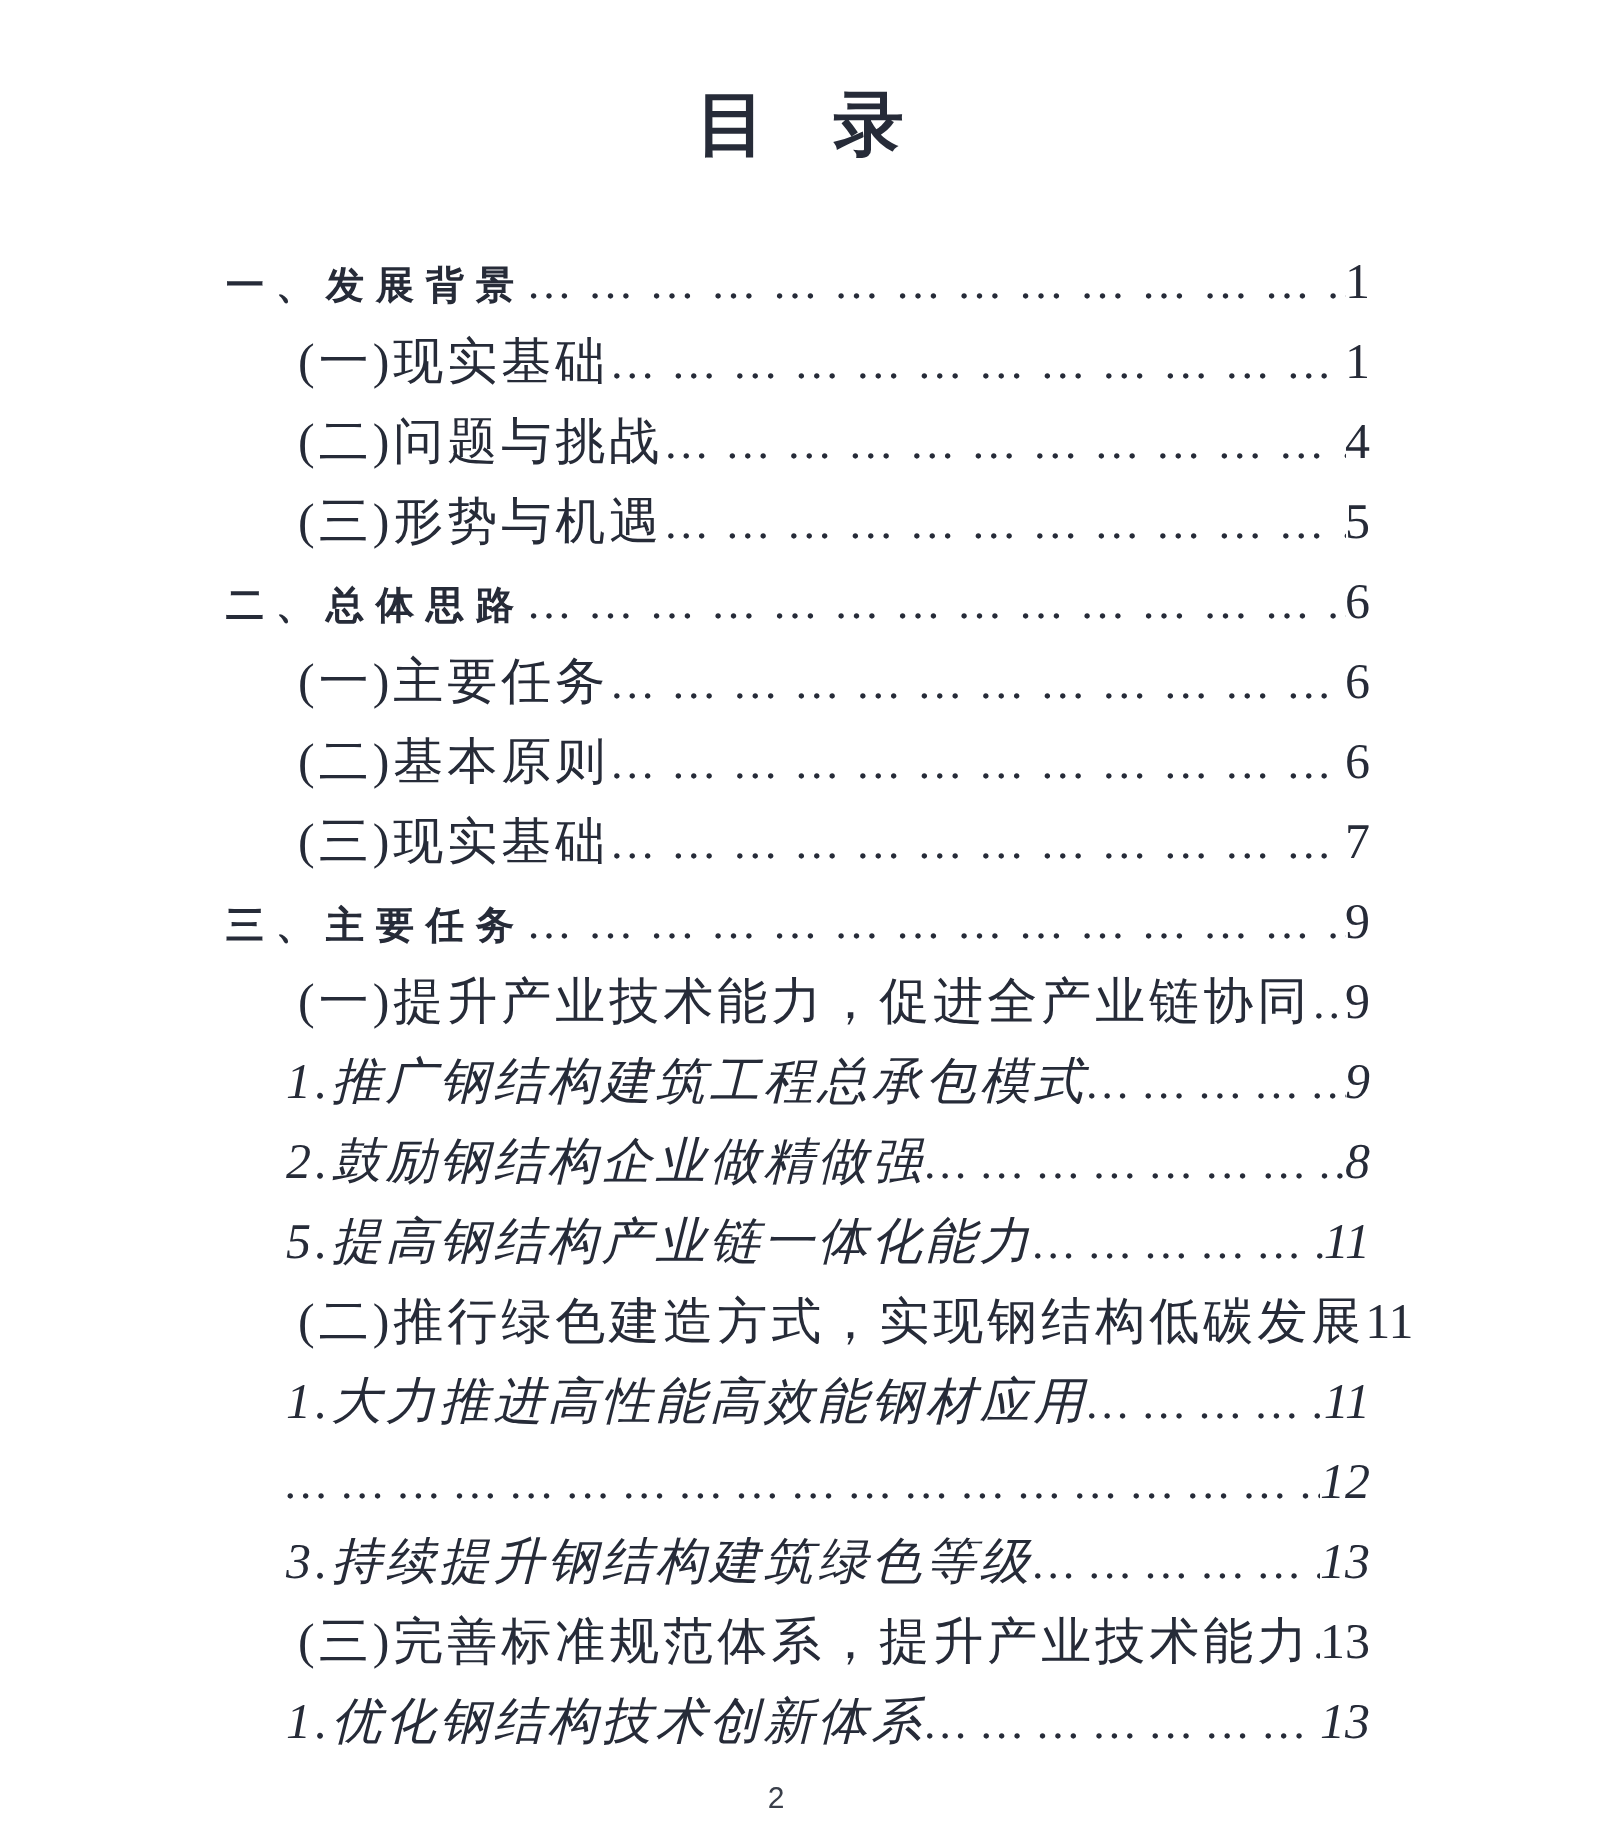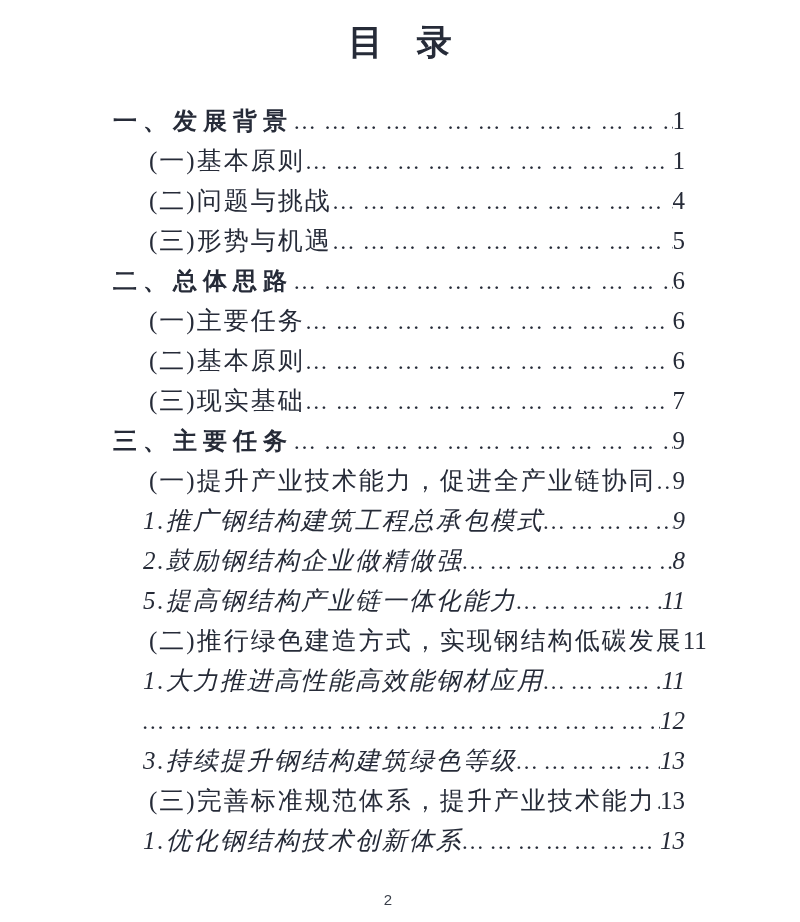--- a/index.html
+++ b/index.html
@@ -13,21 +13,21 @@
     position: relative;
     overflow: hidden;
     color: var(--ink, #262b38);
     font-family: "Liberation Serif", "DejaVu Serif", serif;
   }
   .page {
     position: relative;
     width: 800px;
     height: 922px;
     box-sizing: border-box;
-    padding-top: 19px;
+    padding-top: 40px;
   }
   .title {
     margin: 0;
     text-align: center;
     font-family: "Liberation Sans", "DejaVu Sans", sans-serif;
     font-weight: 700;
     font-size: 35px;
     line-height: 46px;
     letter-spacing: 12px;
     text-indent: 12px; 
@@ -44,21 +44,21 @@
     height: 40px;
     line-height: 40px;
     white-space: nowrap;
   }
   .row .label {
     flex: 0 0 auto;
   }
   .row.lv1 .label {
     font-family: "Liberation Sans", "DejaVu Sans", sans-serif;
     font-weight: 700;
-    font-size: 24px;
+    font-size: 19px;
     letter-spacing: 6px;
   }
   .row.lv2 { padding-left: 36px; }
   .row.lv3 { padding-left: 30px; font-style: italic; }
   .row.lv2 .label,
   .row.lv3 .label {
     font-family: "Liberation Serif", "DejaVu Serif", serif;
     font-weight: 400;
     font-size: 25px;
     letter-spacing: 2px;
@@ -94,21 +94,21 @@
 
 <div class="page">
   <h1 class="title">目 录</h1>
   <div class="toc" id="toc">
       <div class="row lv1">
         <span class="label">一、发展背景</span>
         <span class="dots">… … … … … … … … … … … … … … … … … … … … … … … … … … … … … … … … … … … … … … … … … … … … … … … … … … … … … … … … … … … … </span>
         <span class="pagenum">1</span>
       </div>
       <div class="row lv2">
-        <span class="label">(一)基本原则</span>
+        <span class="label">(一)现实基础</span>
         <span class="dots">… … … … … … … … … … … … … … … … … … … … … … … … … … … … … … … … … … … … … … … … … … … … … … … … … … … … … … … … … … … … </span>
         <span class="pagenum">1</span>
       </div>
       <div class="row lv2">
         <span class="label">(二)问题与挑战</span>
         <span class="dots">… … … … … … … … … … … … … … … … … … … … … … … … … … … … … … … … … … … … … … … … … … … … … … … … … … … … … … … … … … … … </span>
         <span class="pagenum">4</span>
       </div>
       <div class="row lv2">
         <span class="label">(三)形势与机遇</span>

